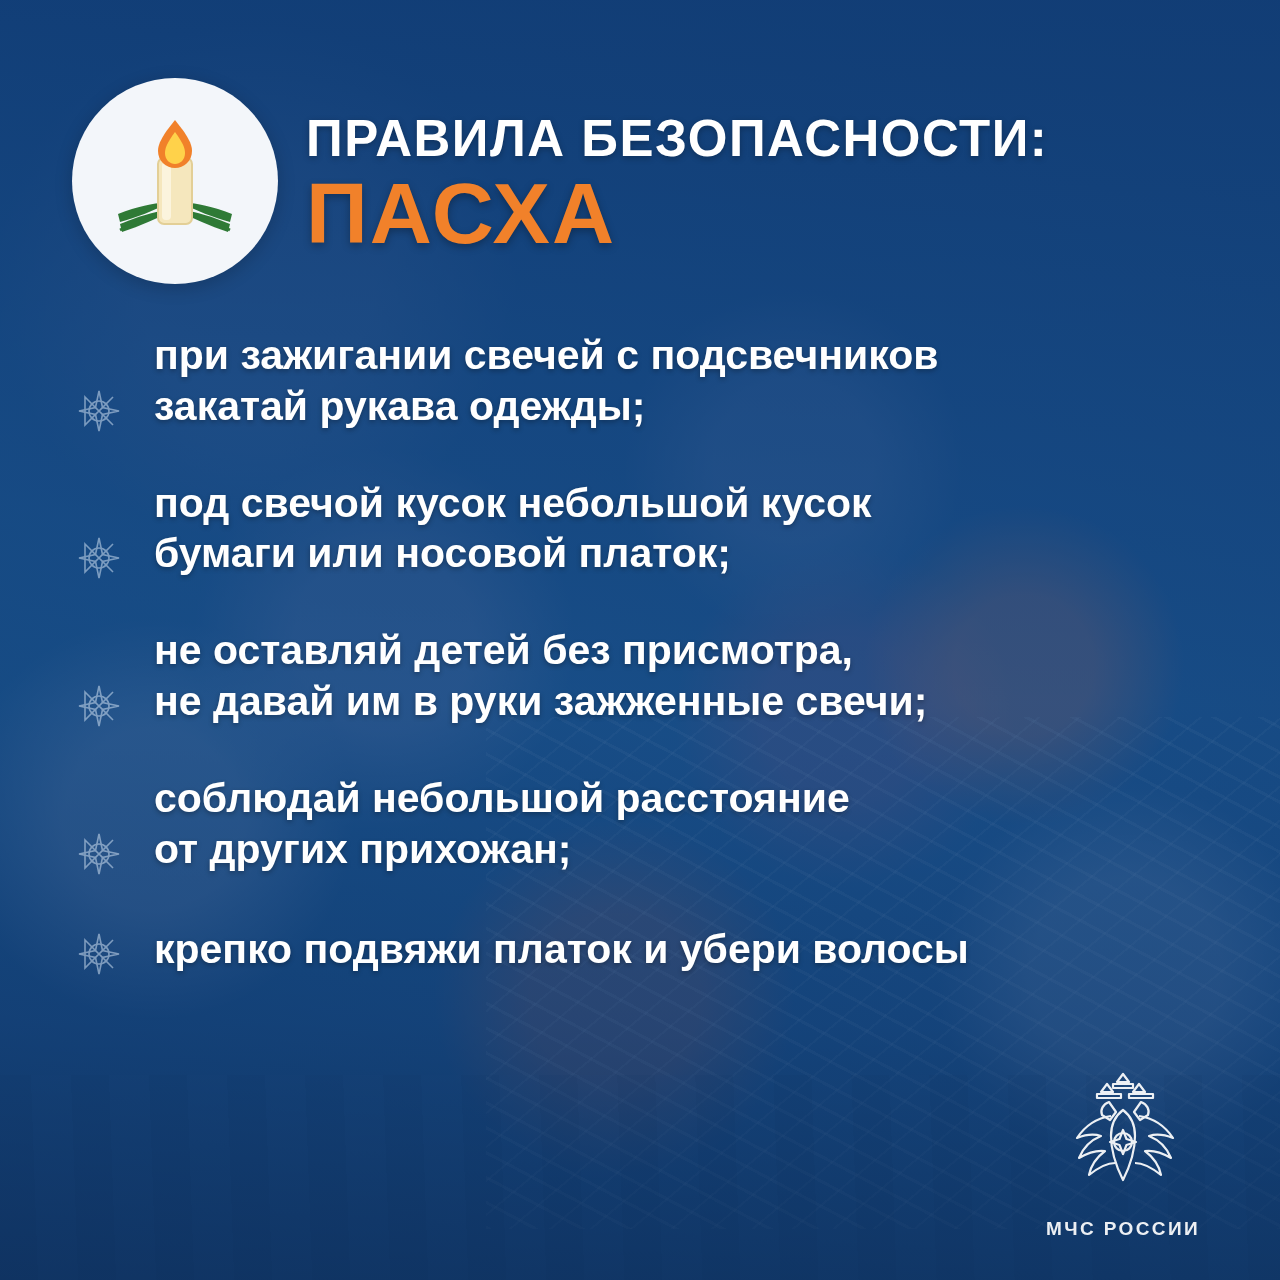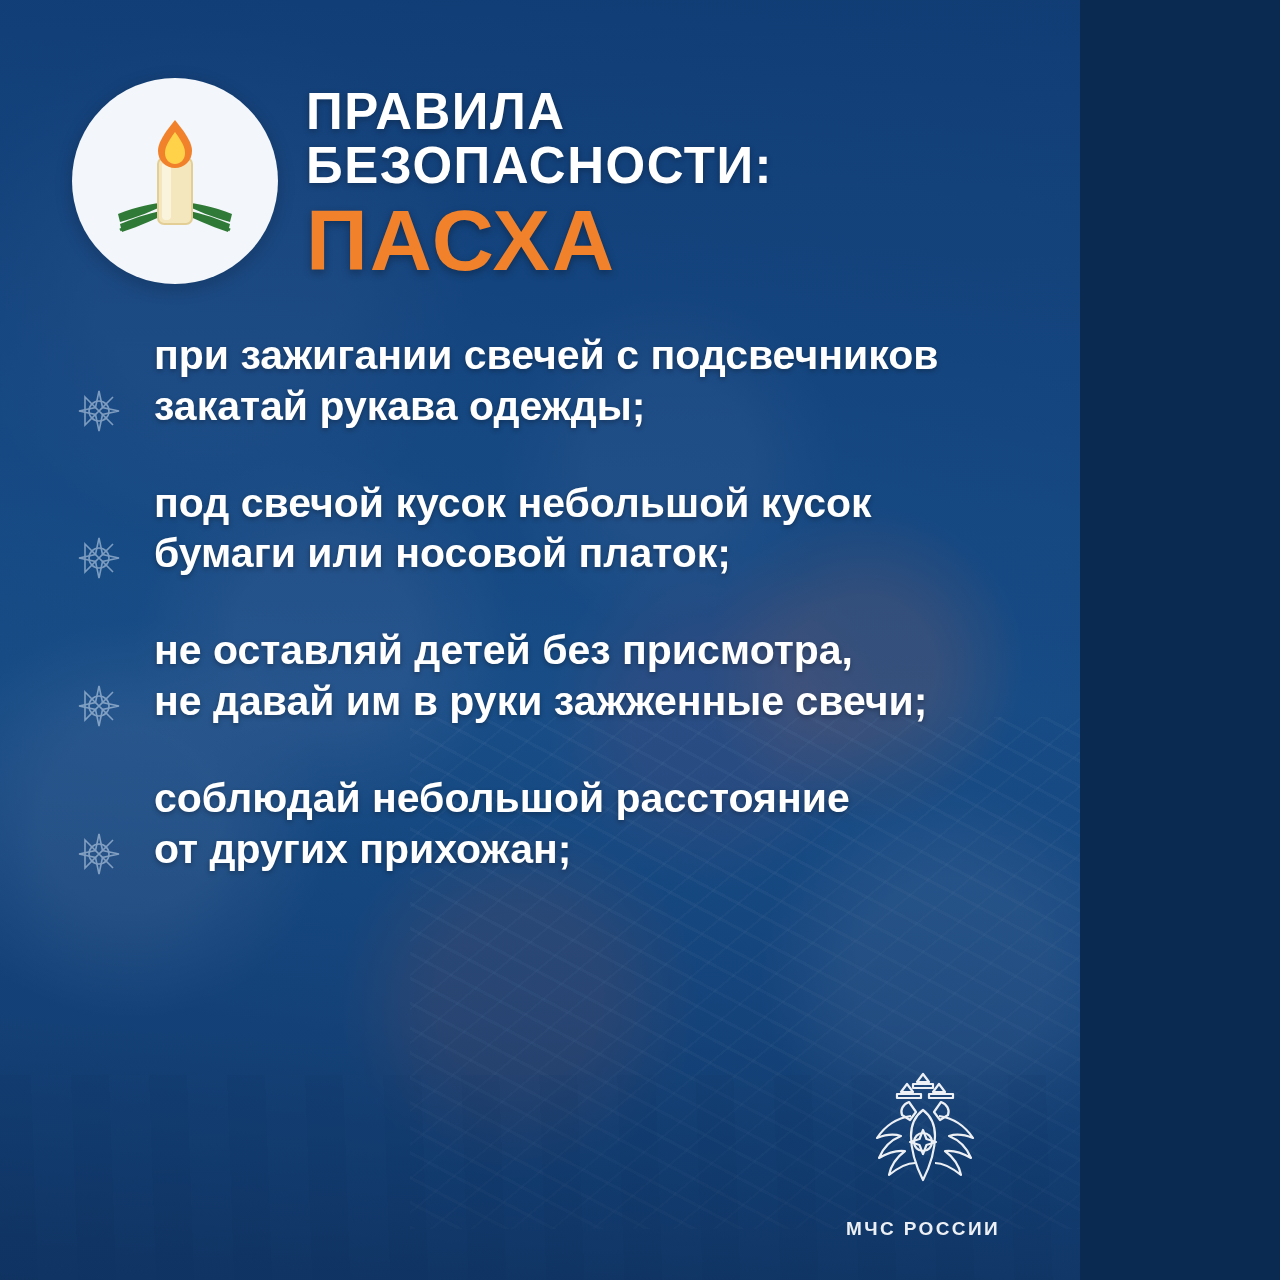--- a/index.html
+++ b/index.html
@@ -6,21 +6,21 @@
     margin: 0;
     padding: 0;
     background: #0b2a52;
   }
   body {
     font-family: "Liberation Sans", sans-serif;
   }
 
   .poster {
     position: relative;
-    width: 1080px;
+    width: 1280px;
     height: 1280px;
     overflow: hidden;
     background: #1d4d8f;
   }
 
   
   .bg {
     position: absolute;
     inset: 0;
     background:
@@ -252,20 +252,32 @@
             <circle cx="21" cy="21" r="10"></circle>
             <path d="M21 1 L24.5 17.5 L41 21 L24.5 24.5 L21 41 L17.5 24.5 L1 21 L17.5 17.5 Z"></path>
             <path d="M7 7 L21 21 L35 7 L21 21 L35 35 L21 21 L7 35 Z"></path>
           </g>
         </svg>
       </span>
       <div class="rule-text">соблюдай небольшой расстояние
 от других прихожан;</div>
     </div>
 
+    <div class="rule">
+      <span class="bullet">
+        <svg width="42" height="42" viewBox="0 0 42 42" aria-hidden="true">
+          <g fill="none" stroke="#cfe0f2" stroke-width="1.6">
+            <circle cx="21" cy="21" r="10"></circle>
+            <path d="M21 1 L24.5 17.5 L41 21 L24.5 24.5 L21 41 L17.5 24.5 L1 21 L17.5 17.5 Z"></path>
+            <path d="M7 7 L21 21 L35 7 L21 21 L35 35 L21 21 L7 35 Z"></path>
+          </g>
+        </svg>
+      </span>
+      <div class="rule-text">крепко подвяжи платок и убери волосы</div>
+    </div>
 
   </div>
 
   <div class="emblem">
     <span>
       <svg width="140" height="140" viewBox="0 0 140 140" aria-hidden="true">
         <g fill="none" stroke="#ffffff" stroke-width="2.2" stroke-linejoin="round">
 
           <path d="M48 22 l6 -8 6 8 z"></path>
           <path d="M80 22 l6 -8 6 8 z"></path>

